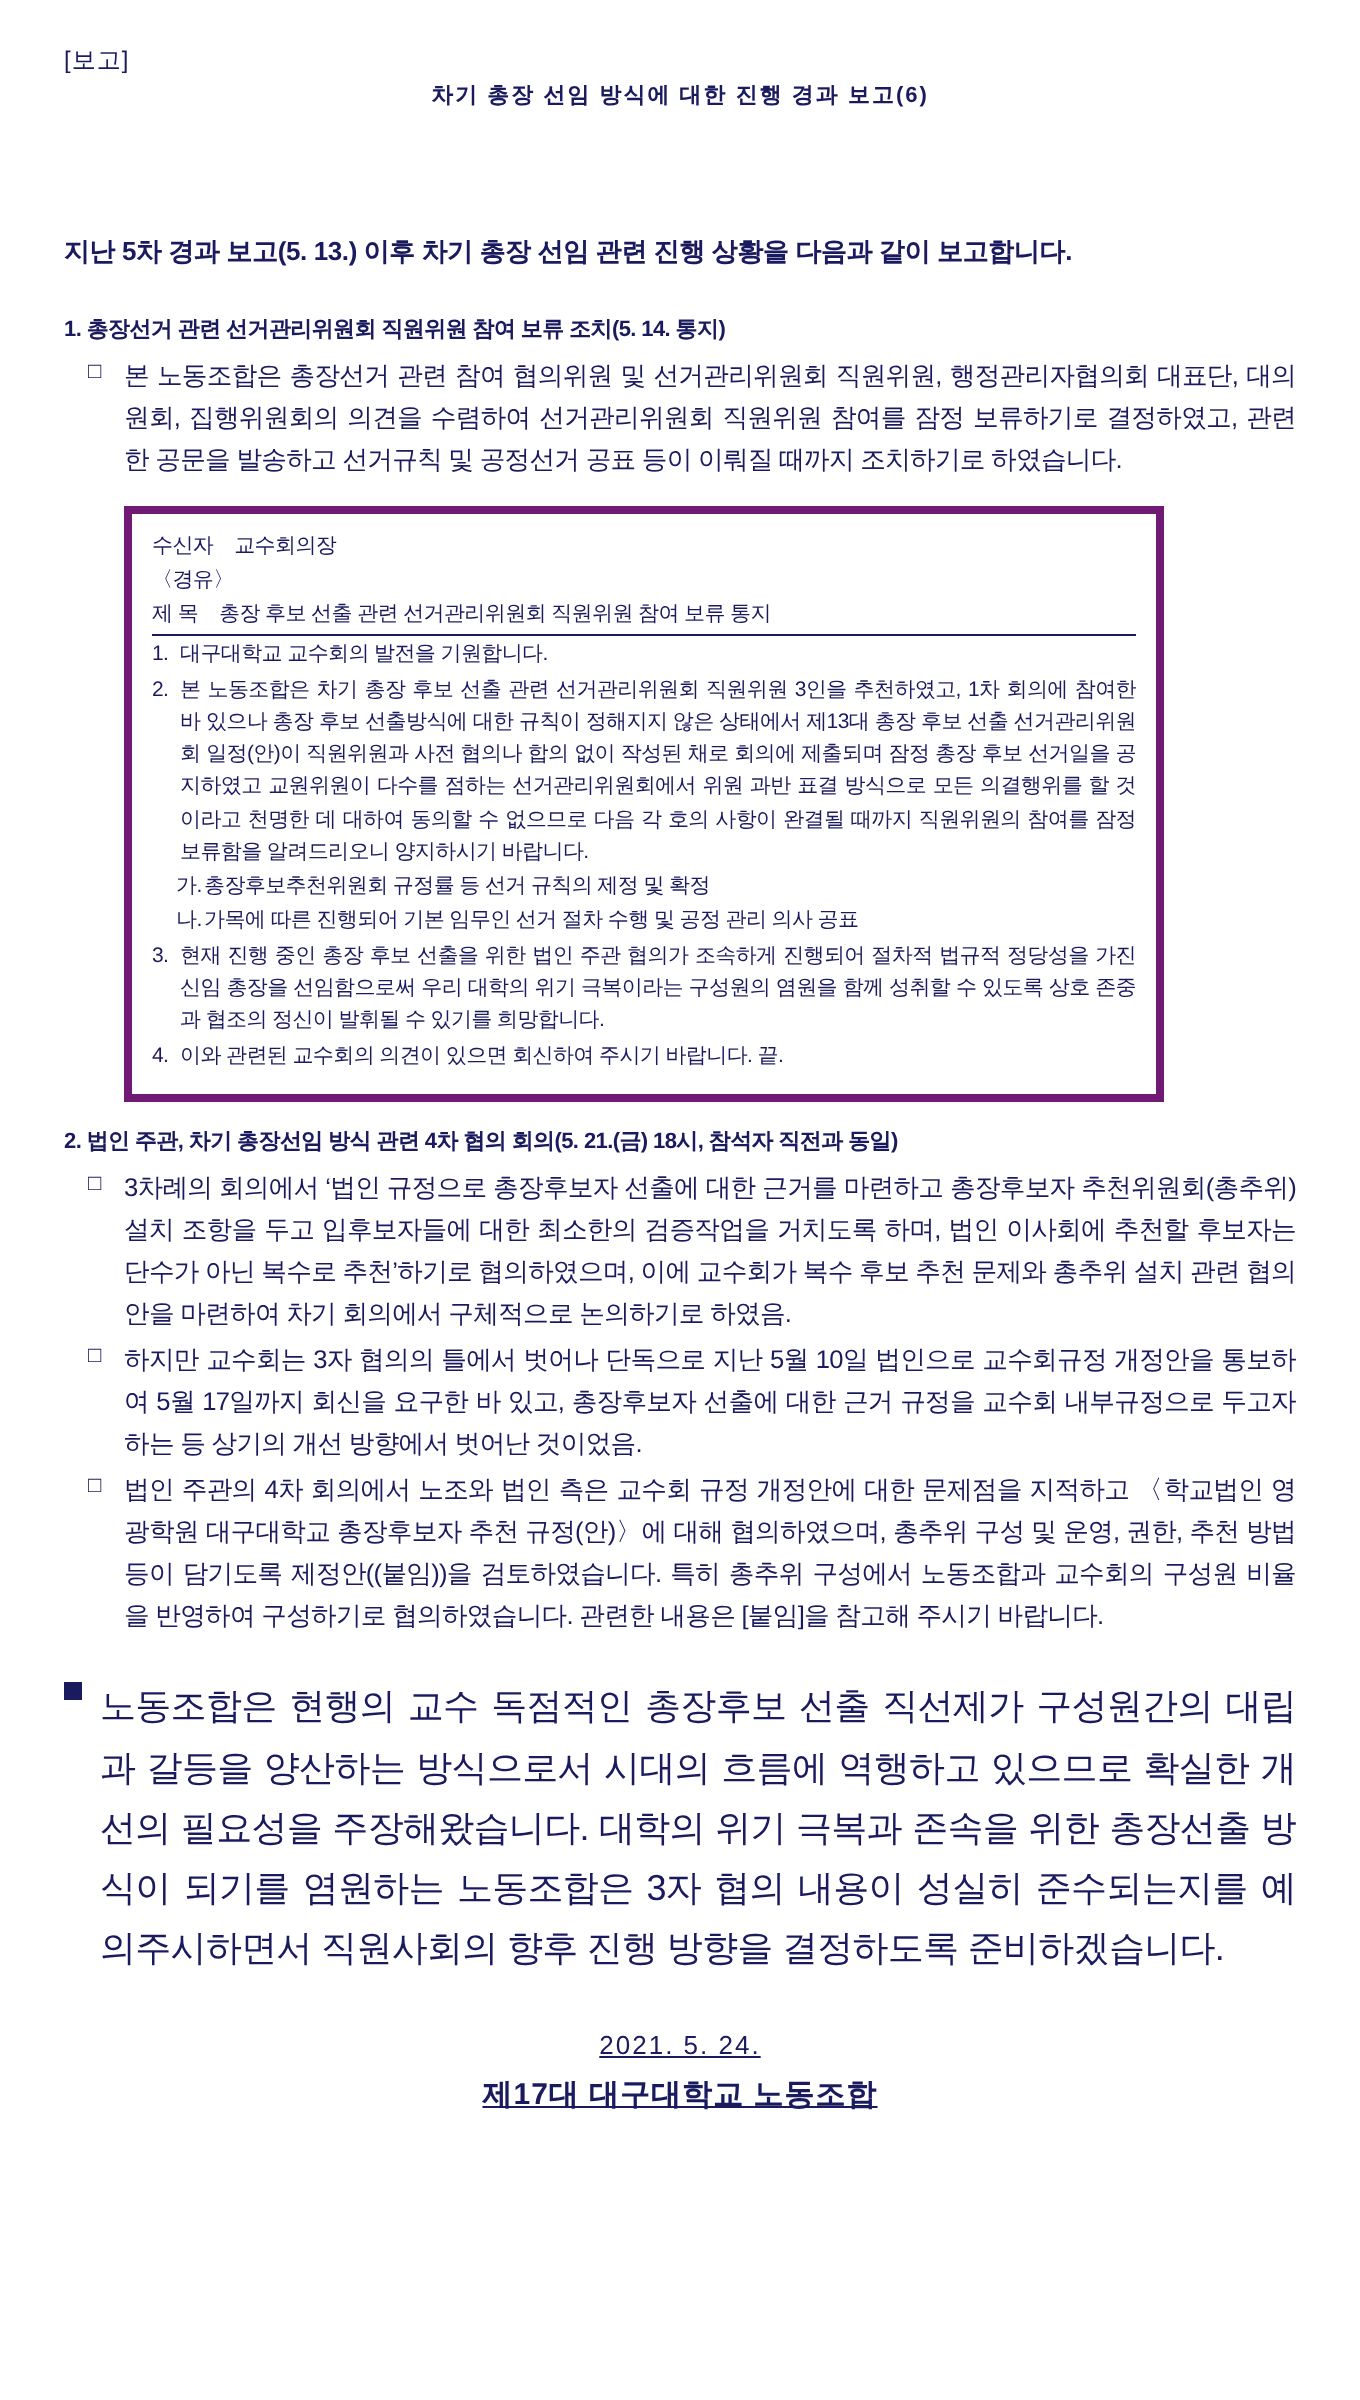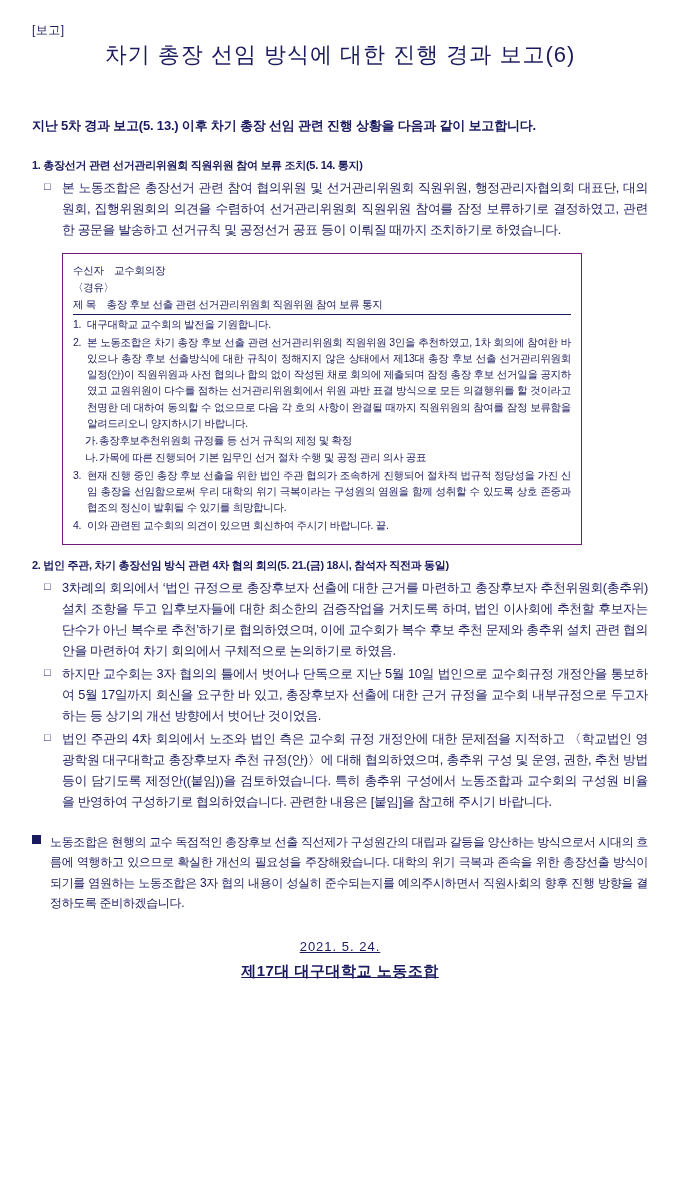--- a/index.html
+++ b/index.html
@@ -29,22 +29,22 @@
     font-size: 12px;
     color: #1a1a5e;
     letter-spacing: 0.5px;
   }
   .doc-title {
     position: absolute;
     left: 0;
     right: 0;
     top: 40px;
     text-align: center;
-    font-size: 22px;
-    font-weight: normal;
+    font-size: 11px;
+    font-weight: bold;
     letter-spacing: 1px;
     color: #1a1a5e;
   }
   .body-area {
     position: absolute;
     left: 32px;
     top: 116px;
     width: 616px;
   }
   .intro {
@@ -78,21 +78,21 @@
     margin-bottom: 3px;
     text-align: justify;
   }
   .bullet .marker {
     position: absolute;
     left: 12px;
     top: 0;
     font-size: 11px;
   }
   .quote-box {
-    border: 1px solid #701a75;
+    border: 4px solid #701a75;
     margin: 12px 0 12px 30px;
     padding: 8px 10px 10px 10px;
     width: 520px;
     box-sizing: border-box;
     font-size: 10.5px;
     line-height: 1.55;
     letter-spacing: -0.3px;
   }
   .quote-box .qline {
     margin-bottom: 1px;
@@ -121,21 +121,21 @@
   .qsub .qnum {
     position: absolute;
     left: 12px;
     top: 0;
   }
   .underline {
     text-align: right;
   }
   .closing {
     margin-top: 20px;
-    font-size: 12px;
+    font-size: 18px;
     line-height: 1.68;
     letter-spacing: -0.35px;
     text-align: justify;
     position: relative;
     padding-left: 18px;
   }
   .closing .sq {
     position: absolute;
     left: 0;
     top: 3px;

